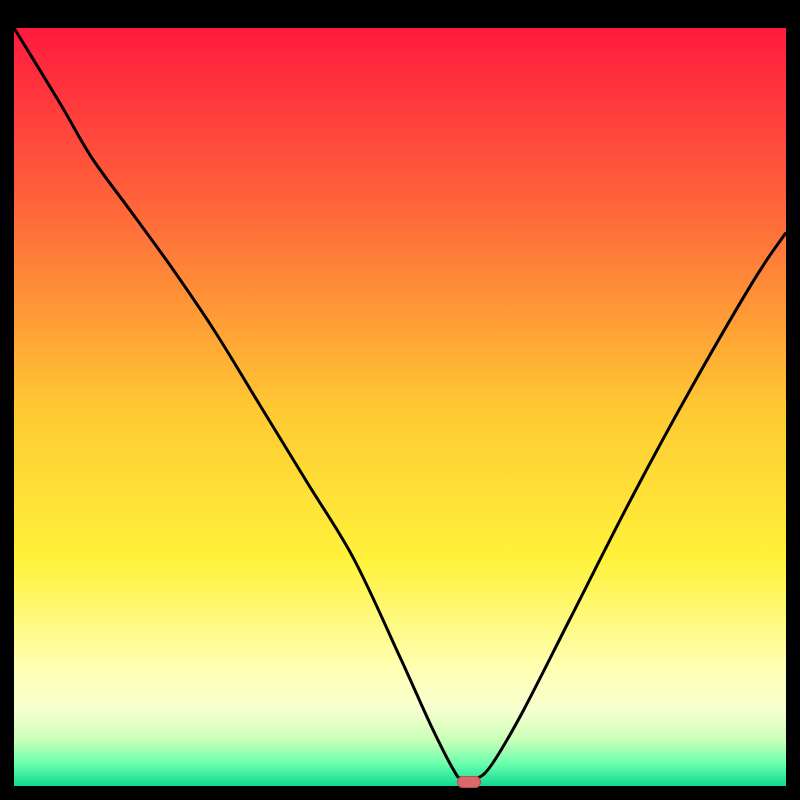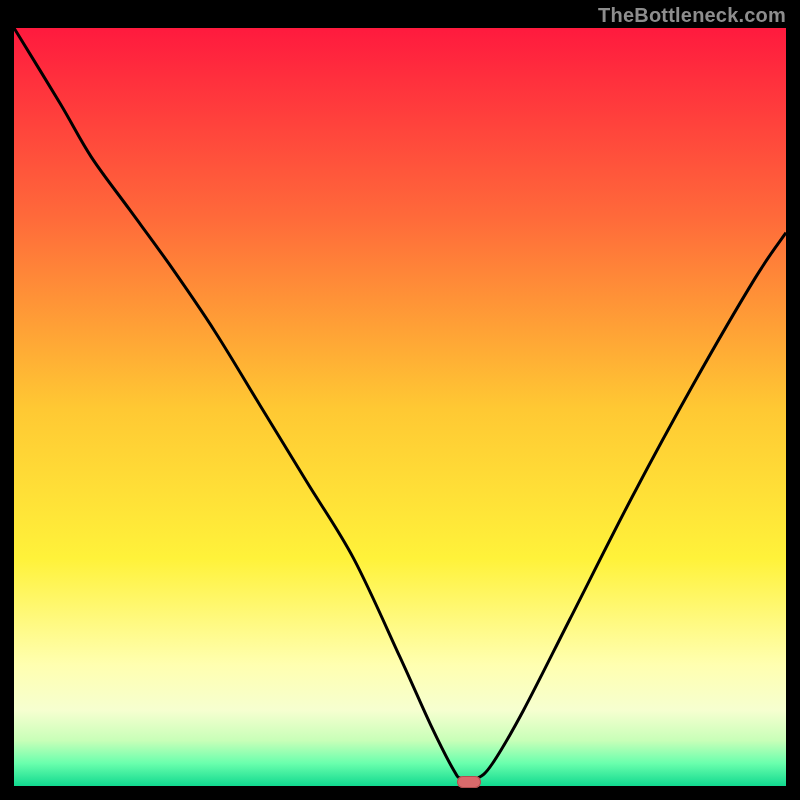--- a/index.html
+++ b/index.html
@@ -52,21 +52,20 @@
     width: 24px;
     height: 12px;
     border-radius: 6px;
     transform: translate(-50%, -50%);
   }
 </style>
 </head>
 <body>
 
 <div class="wrap">
-  <div class="watermark">TheBottleneck.com</div>
 
   <div class="plot">
     <svg class="gradient" viewBox="0 0 100 100" preserveAspectRatio="none">
       <defs>
         <linearGradient id="bg" x1="0" y1="0" x2="0" y2="1">
             <stop offset="0%" stop-color="#ff1a3e"></stop>
             <stop offset="25%" stop-color="#ff6a3a"></stop>
             <stop offset="50%" stop-color="#ffc833"></stop>
             <stop offset="70%" stop-color="#fff23a"></stop>
             <stop offset="84%" stop-color="#ffffb0"></stop>

